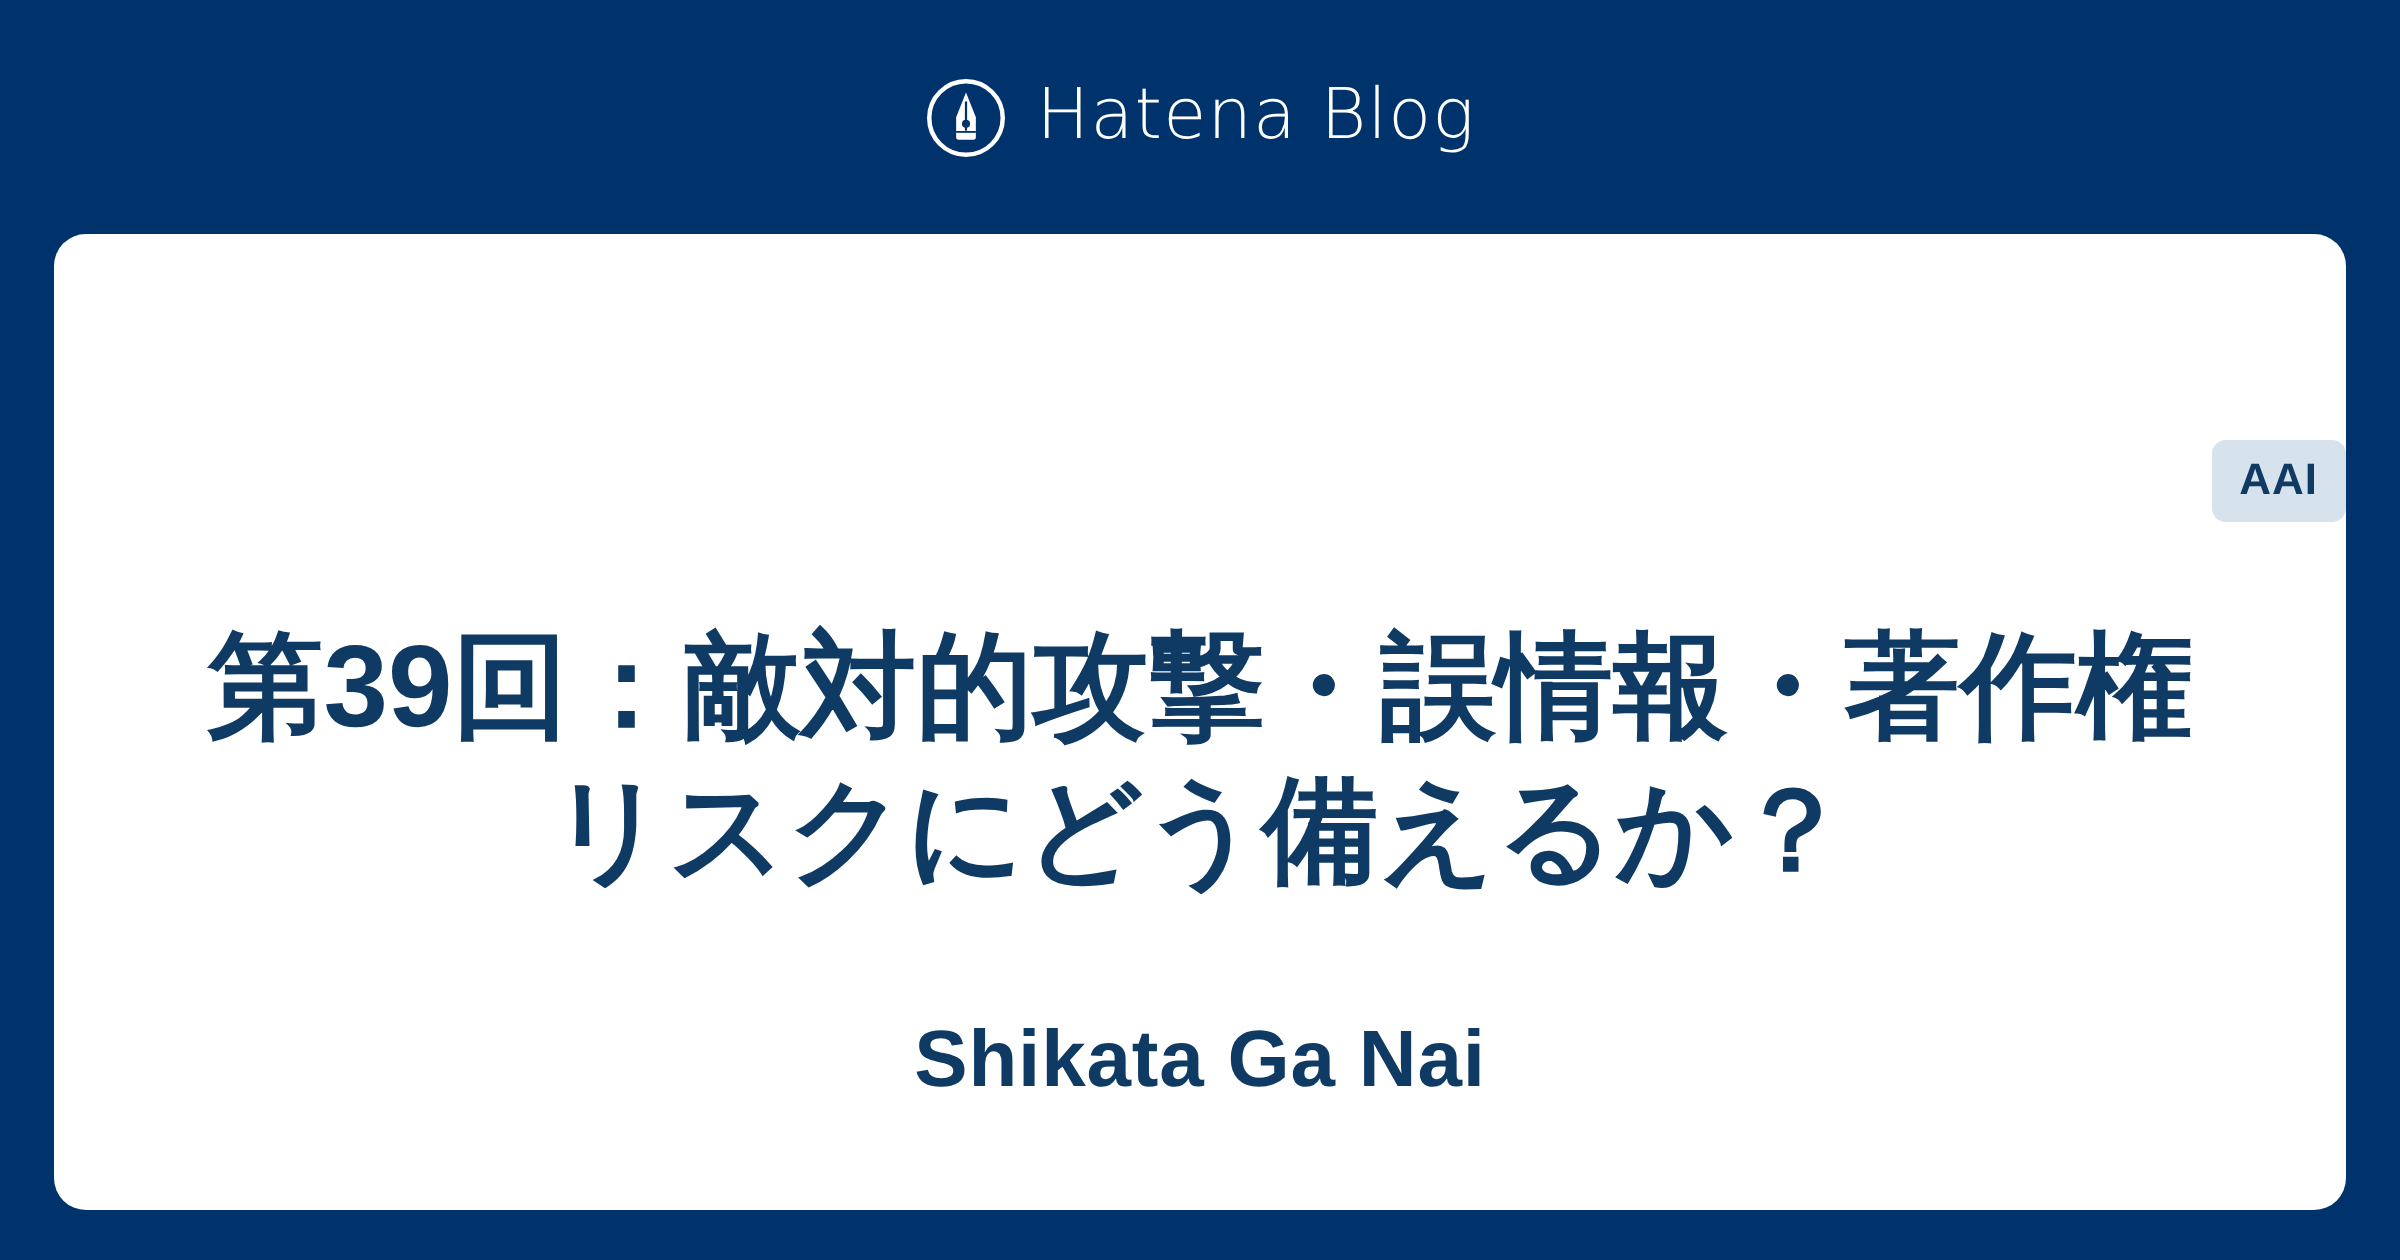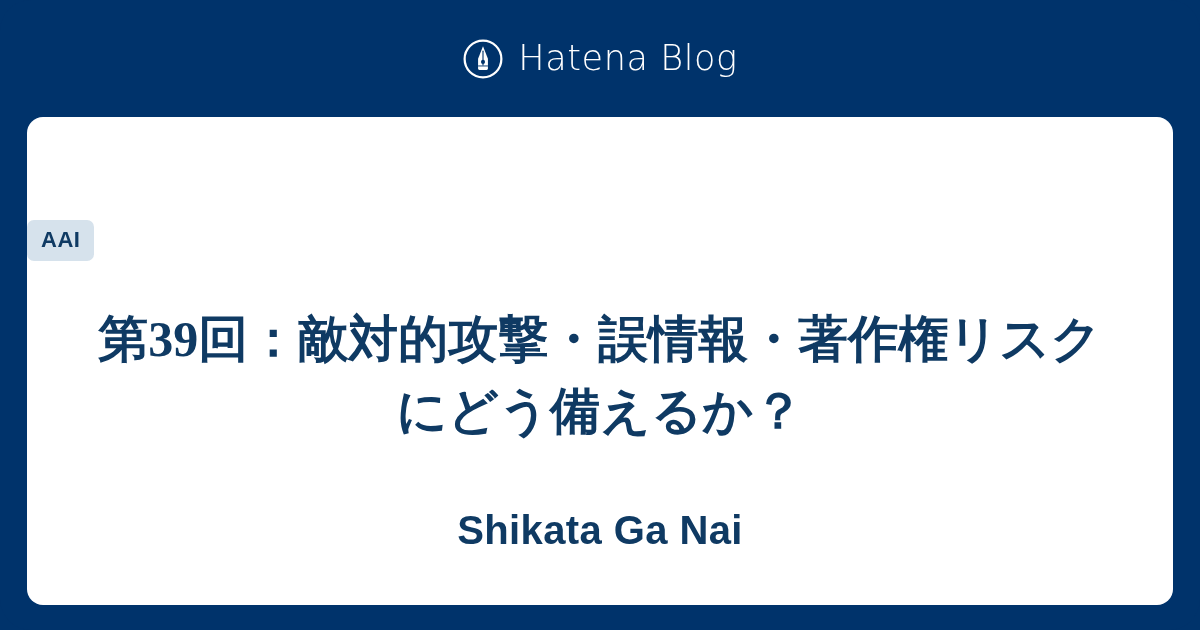--- a/index.html
+++ b/index.html
@@ -79,21 +79,21 @@
     align-items: center;
   }
 
   
   .badge-row {
     position: absolute;
     top: 103px;
     left: 0;
     width: 100%;
     display: flex;
-    justify-content: flex-start;
+    justify-content: flex-end;
   }
 
   .category-badge {
     display: inline-block;
     background: #d6e2ec;
     color: #0f3a63;
     font-size: 22px;
     font-weight: bold;
     line-height: 1;
     letter-spacing: 0.5px;
@@ -105,25 +105,25 @@
   
   .entry-title {
     position: absolute;
     top: 152px;
     left: 0;
     width: 100%;
     padding: 0 60px;
     box-sizing: border-box;
     text-align: center;
     color: #0f3a63;
-    font-size: 50px;
+    font-size: 58px;
     font-weight: bold;
     line-height: 72px;
     letter-spacing: 0px;
-    font-family: Liberation Serif, serif;
+    font-family: Liberation Sans, sans-serif;
     word-break: break-all;
   }
 
   
   .blog-name {
     position: absolute;
     top: 393px;
     left: 0;
     width: 100%;
     padding: 0 60px;

